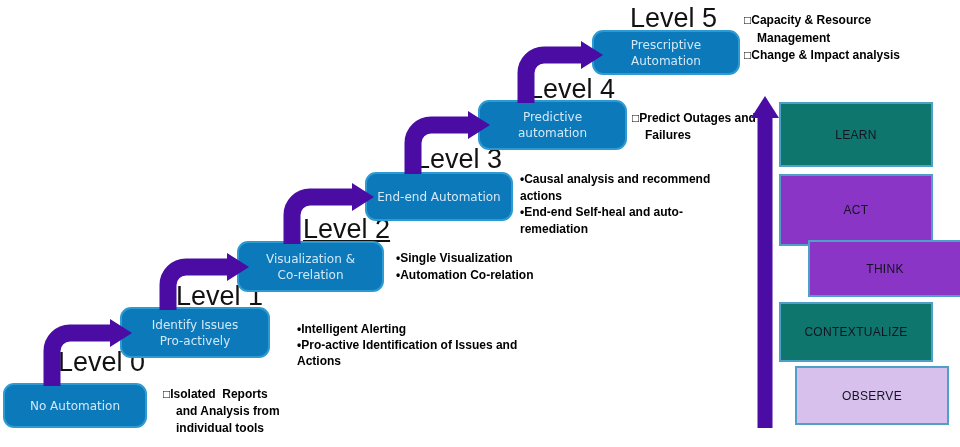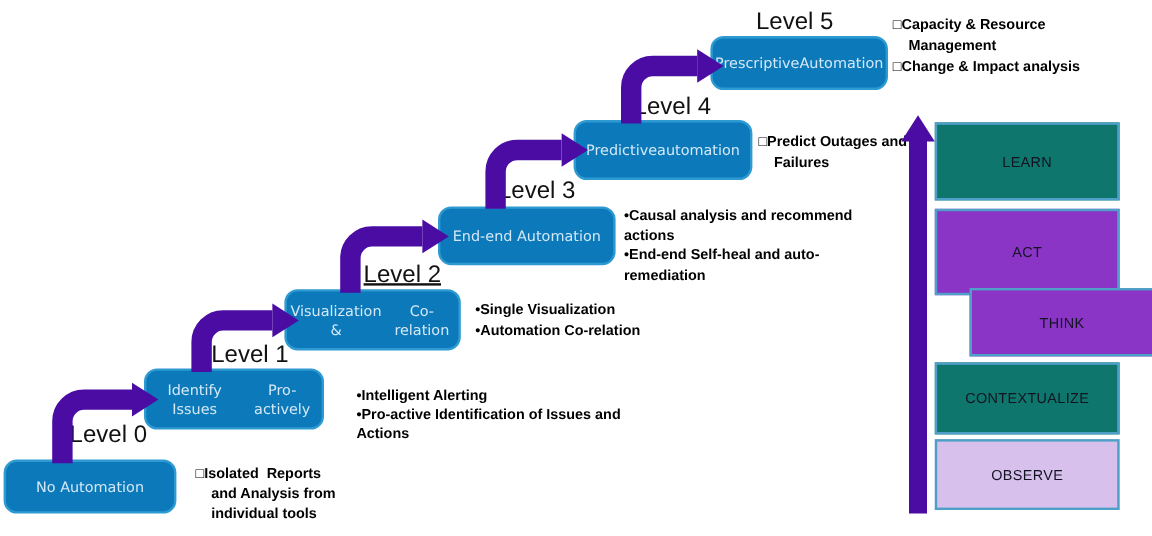--- a/index.html
+++ b/index.html
@@ -1,49 +1,49 @@
 <!DOCTYPE html>
 <html><head>
 <meta charset="utf-8">
 <style>
   html,body{margin:0;padding:0;background:#fff;}
   #canvas{position:relative;width:960px;height:447px;background:#ffffff;overflow:hidden;
           font-family:"Liberation Sans",sans-serif;}
   
   .sbox{position:absolute;background:#0c79ba;border:2px solid #2e9ad2;border-radius:11px;
-        color:#d3e8f6;display:flex;flex-direction:row;align-items:center;justify-content:center;
+        color:#d3e8f6;display:flex;flex-direction:column;align-items:center;justify-content:center;
         font-family:"DejaVu Sans",sans-serif;font-size:12px;line-height:16px;text-align:center;
         box-sizing:border-box;}
   .b0{left:3px;top:383px;width:144px;height:45px;}
   .b1{left:120px;top:307px;width:150px;height:51px;}
   .b2{left:237px;top:241px;width:147px;height:51px;}
   .b3{left:365px;top:172px;width:148px;height:49px;}
   .b4{left:478px;top:100px;width:149px;height:50px;}
   .b5{left:592px;top:30px;width:148px;height:45px;}
   
-  .lvl{position:absolute;color:#121212;font-size:20px;line-height:24px;white-space:pre;}
+  .lvl{position:absolute;color:#121212;font-size:27px;line-height:24px;white-space:pre;}
   .l0{left:58px;top:350px;}  .l1{left:176px;top:284px;}
   .l2{left:303px;top:217px;text-decoration:underline;} .l3{left:415px;top:147px;}
   .l4{left:528px;top:77px;}  .l5{left:630px;top:6px;}
   
   .bullets{position:absolute;color:#000;font-weight:bold;font-size:12px;line-height:17px;}
   .bullets .line{white-space:pre;}
   .bullets .cont{padding-left:13px;}
   .t0{left:163px;top:386px;} .t1{left:297px;top:321px;line-height:16px;}
   .t2{left:396px;top:250px;line-height:16.5px;} .t3{left:520px;top:171px;line-height:16.5px;}
   .t4{left:632px;top:110px;} .t5{left:744px;top:12px;line-height:17.5px;}
   
   .pbox{position:absolute;left:779px;width:154px;border:2px solid #4fa0c8;box-sizing:border-box;
         display:flex;align-items:center;justify-content:center;color:#131322;font-size:12px;
         letter-spacing:.3px;}
   .p-learn{top:102px;height:65px;background:#0f766e;}
   .p-act{top:174px;height:72px;background:#8a35c6;}
   .p-think{top:240px;height:57px;background:#8a35c6;margin-left:29px;}
   .p-context{top:302px;height:60px;background:#0f766e;}
-  .p-observe{top:366px;height:59px;background:#d7c1ec;}
+  .p-observe{top:366px;height:59px;background:#d7c1ec;margin-left:16px;}
   
   #arrows{position:absolute;left:0;top:0;width:960px;height:447px;pointer-events:none;}
 </style>
 </head>
 <body>
 
 <div id="canvas">
 
   <div class="lvl l0">Level 0</div>
   <div class="lvl l1">Level 1</div>

